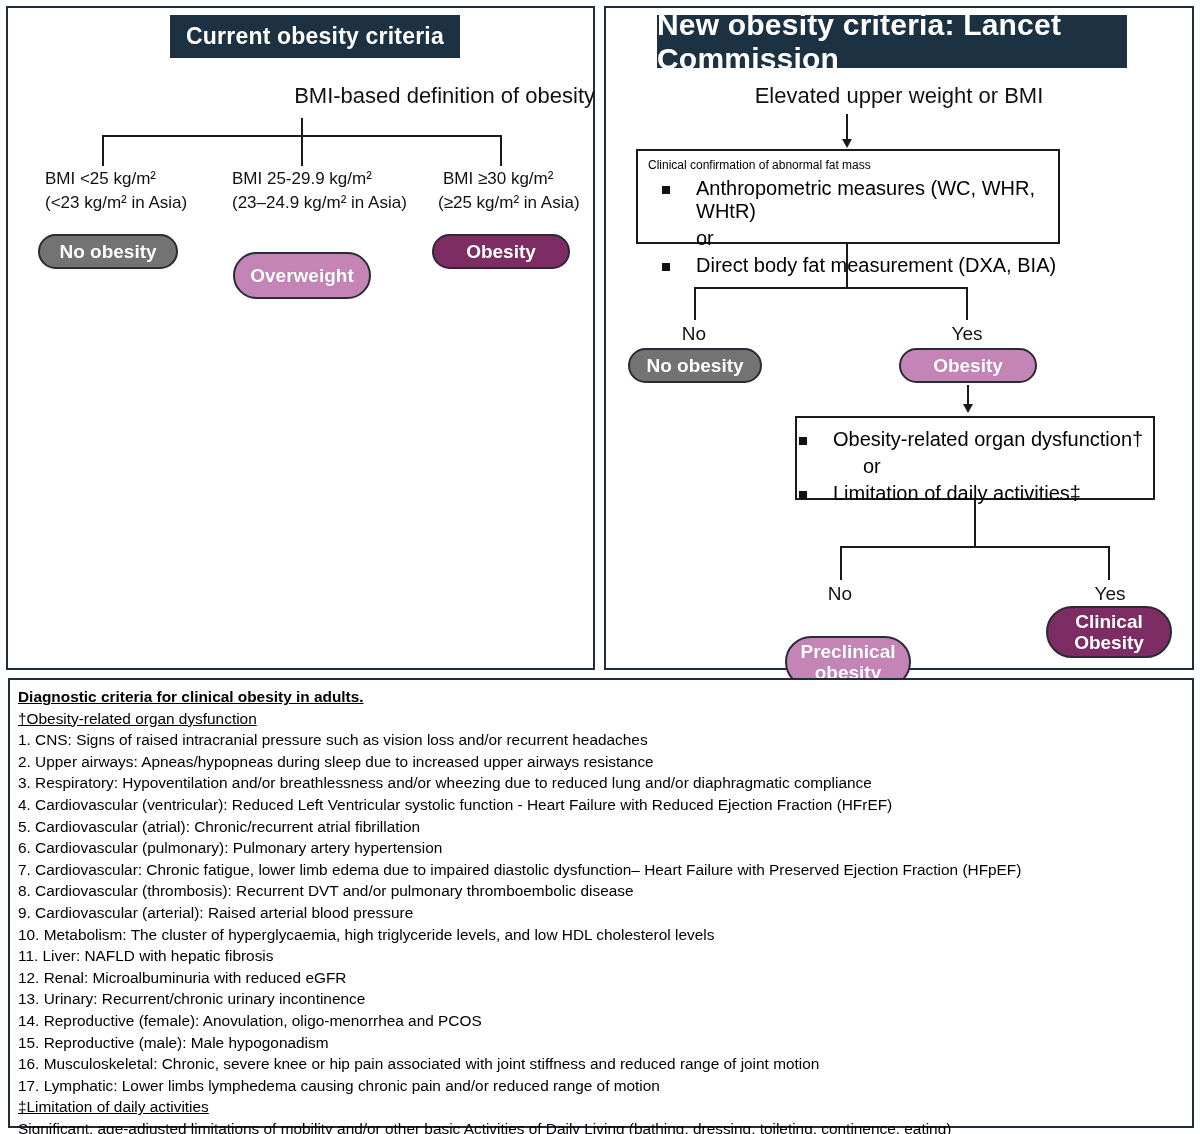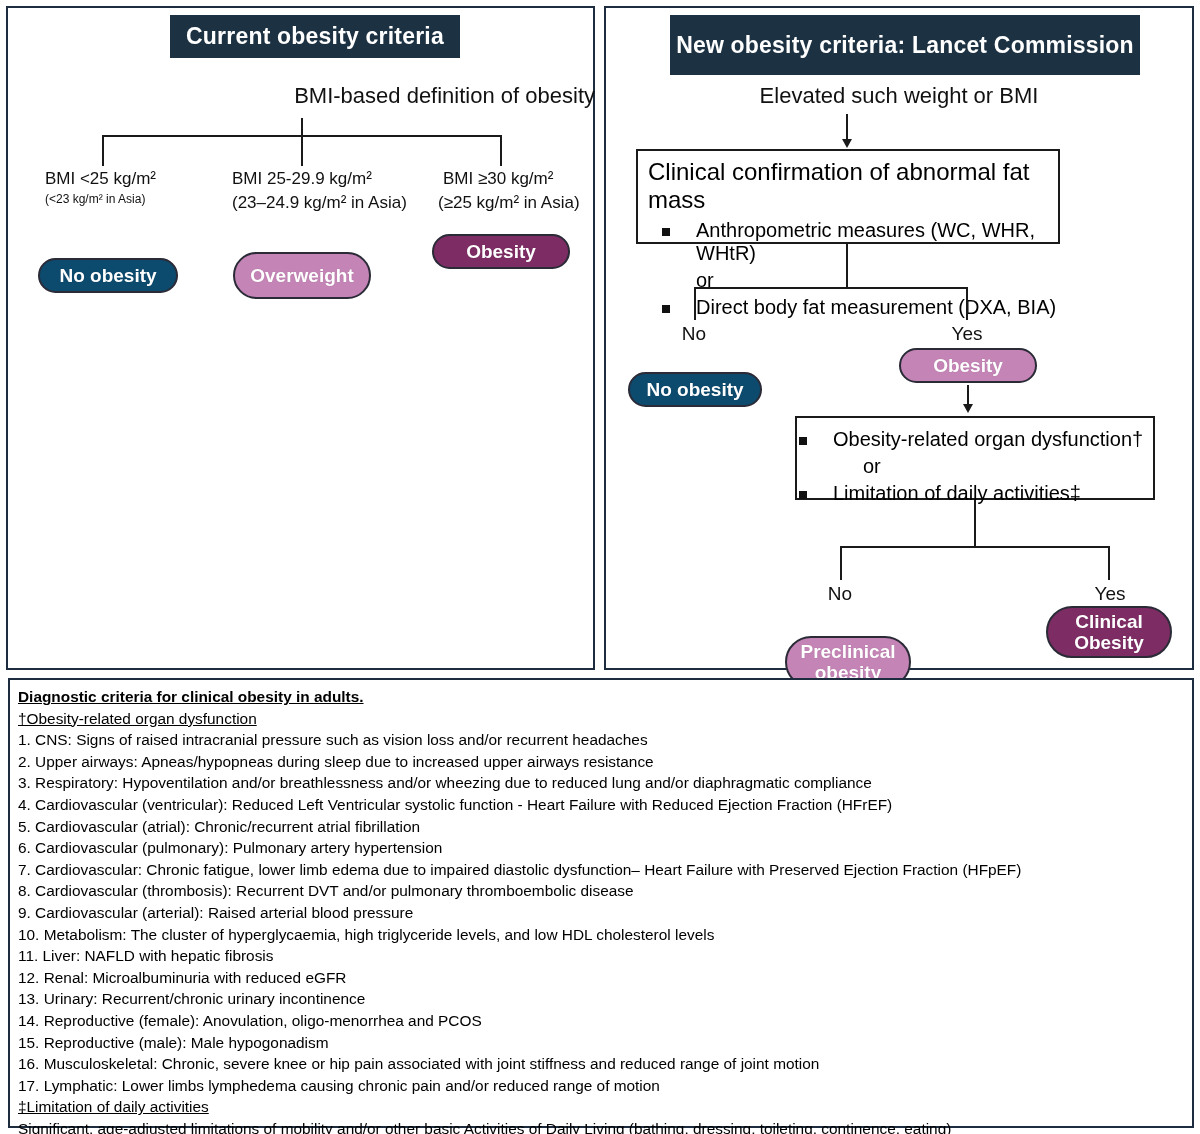--- a/index.html
+++ b/index.html
@@ -22,21 +22,21 @@
 
   .title-bar{
     position:absolute;
     background:#1c3142;
     color:#ffffff;
     font-weight:bold;
     display:flex;align-items:center;justify-content:center;
     letter-spacing:.2px;
   }
   #title-left{left:170px;top:15px;width:290px;height:43px;font-size:23px;}
-  #title-right{left:657px;top:15px;width:470px;height:60px;font-size:23px;margin-left:13px;}
+  #title-right{left:657px;top:15px;width:470px;height:53px;font-size:30px;}
 
   .free-text{position:absolute;font-size:21px;line-height:1.25;color:#111;}
 
   
   .vline{position:absolute;background:#1a1a1a;width:2px;}
   .hline{position:absolute;background:#1a1a1a;height:2px;}
   .arrow-head{
     position:absolute;width:0;height:0;
     border-left:5px solid transparent;
     border-right:5px solid transparent;
@@ -50,32 +50,32 @@
     border-radius:999px;
     display:flex;align-items:center;justify-content:center;
     text-align:center;
     color:#ffffff;
     font-weight:bold;
     font-size:19px;
     line-height:1.12;
     box-sizing:border-box;
     text-shadow:0 0 1px rgba(0,0,0,.18);
   }
-  .pill.light{background:#0c4a6e;margin-top:24px;}
+  .pill.light{background:#737373;}
   .pill.mid{background:#c484b6;}
   .pill.dark{background:#7d2c64;}
 
   
   .rbox{
     position:absolute;
     border:2px solid #1a1a1a;
     background:#fff;
     box-sizing:border-box;
   }
-  .rbox .hdr{font-size:24px;padding:7px 0 2px 10px;}
+  .rbox .hdr{font-size:12px;padding:7px 0 2px 10px;}
   .bullet-row{display:flex;align-items:flex-start;font-size:20px;padding:3px 0 3px 24px;}
   .bullet-row .sq{
     width:8px;height:8px;background:#111;
     margin-top:9px;margin-right:26px;flex:none;
   }
   .or-row{font-size:20px;padding:1px 0 1px 58px;}
 
   .ctr-bullets .bullet-row{padding-left:2px;}
   .ctr-bullets .or-row{padding-left:66px;}
 
@@ -99,36 +99,36 @@
 <div class="title-bar" id="title-left">Current obesity criteria</div>
 
 <div class="free-text" style="left:0;top:82px;width:595px;text-align:right;font-size:22px;">BMI-based definition of obesity</div>
 
 <div class="vline" style="left:301px;top:118px;height:48px;"></div>
 <div class="hline" style="left:102px;top:135px;width:400px;"></div>
 <div class="vline" style="left:102px;top:135px;height:31px;"></div>
 <div class="vline" style="left:500px;top:135px;height:31px;"></div>
 
 <div class="free-text" style="left:45px;top:168px;width:180px;font-size:17px;">BMI &lt;25 kg/m²</div>
-<div class="free-text" style="left:45px;top:192px;width:200px;font-size:12px;">(&lt;23 kg/m² in Asia)</div>
+<div class="free-text" style="left:45px;top:192px;width:200px;font-size:17px;">(&lt;23 kg/m² in Asia)</div>
 <div class="pill light" style="left:38px;top:234px;width:140px;height:35px;">No obesity</div>
 
 <div class="free-text" style="left:232px;top:168px;width:210px;font-size:17px;">BMI 25-29.9 kg/m²</div>
 <div class="free-text" style="left:232px;top:192px;width:230px;font-size:17px;">(23–24.9 kg/m² in Asia)</div>
 <div class="pill mid" style="left:233px;top:234px;width:138px;height:47px;margin-top:18px;">Overweight</div>
 
 <div class="free-text" style="left:443px;top:168px;width:180px;font-size:17px;">BMI ≥30 kg/m²</div>
 <div class="free-text" style="left:438px;top:192px;width:200px;font-size:17px;">(≥25 kg/m² in Asia)</div>
 <div class="pill dark" style="left:432px;top:234px;width:138px;height:35px;">Obesity</div>
 
 <div class="panel" id="panel-right"></div>
 
 <div class="title-bar" id="title-right">New obesity criteria: Lancet Commission</div>
 
-<div class="free-text" style="left:604px;top:82px;width:590px;text-align:center;font-size:22px;">Elevated such weight or BMI</div>
+<div class="free-text" style="left:604px;top:82px;width:590px;text-align:center;font-size:22px;">Elevated upper weight or BMI</div>
 
 <div class="vline" style="left:846px;top:114px;height:28px;"></div>
 <div class="arrow-head" style="left:842px;top:139px;"></div>
 
 <div class="rbox" style="left:636px;top:149px;width:424px;height:95px;">
   <div class="hdr">Clinical confirmation of abnormal fat mass</div>
   <div class="bullet-row">
     <span class="sq"></span>
     <span>Anthropometric measures (WC, WHR, WHtR)</span>
   </div>

